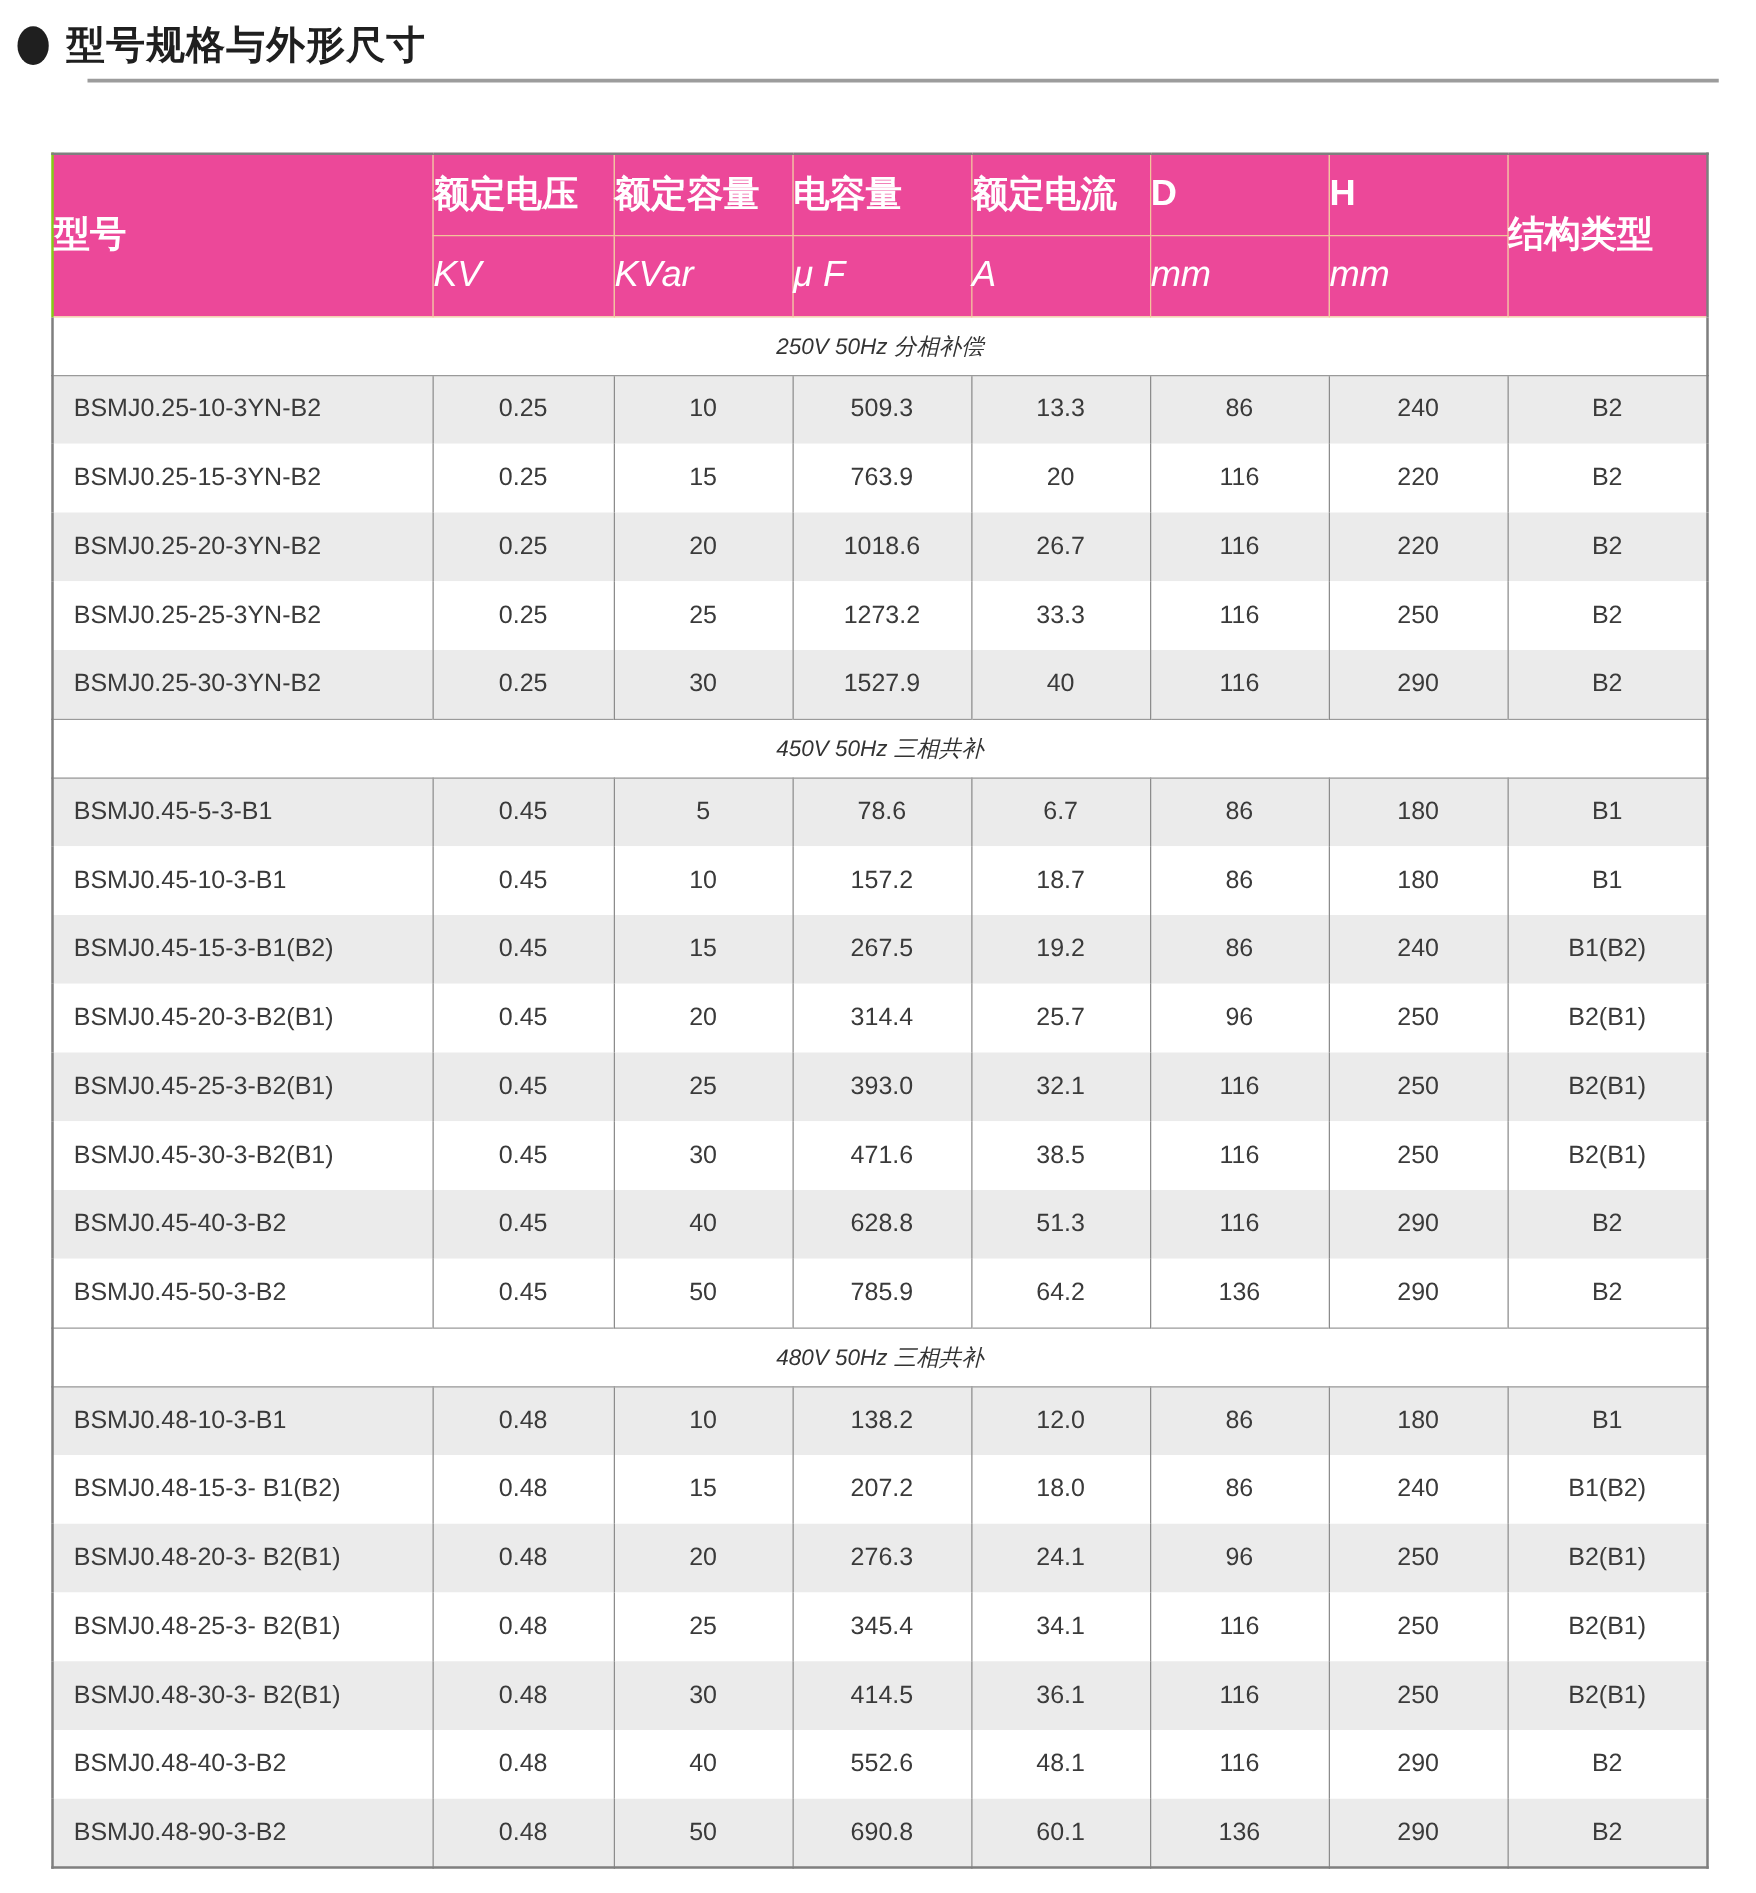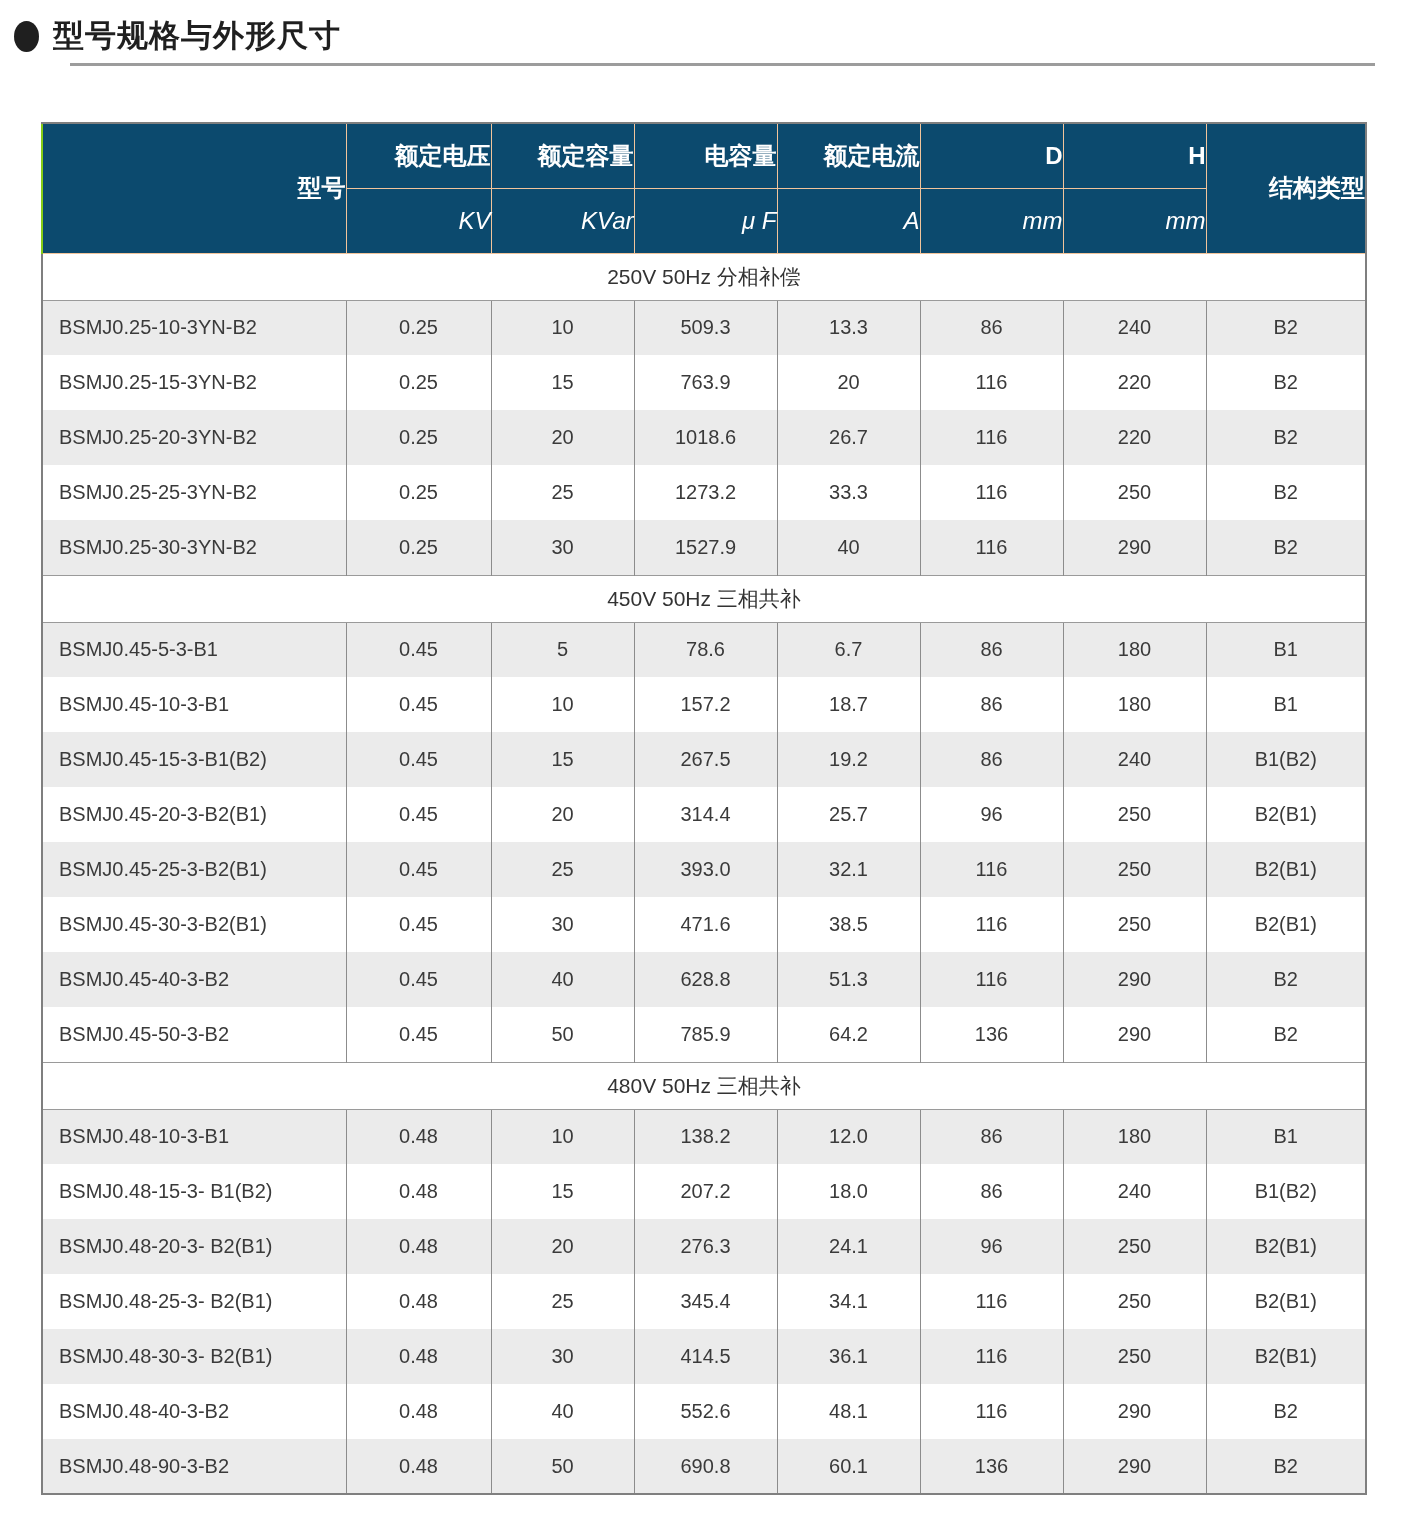--- a/index.html
+++ b/index.html
@@ -43,47 +43,48 @@
   table.spec {
     border-collapse: collapse;
     table-layout: fixed;
     width: 1324px;
     margin-left: 41px;
     margin-top: 56px;
     border: 2px solid #7f7f7f;
   }
   
   thead th {
-    background: #0c4a6e;
+    background: #ec4899;
     color: #ffffff;
-    font-size: 24px;
-    text-align: right;
+    font-size: 29px;
+    text-align: left;
     vertical-align: middle;
     border: 1px solid #f2c49b;
     height: 65px;
     font-weight: bold;
   }
   thead tr.unit-row th {
     font-weight: normal;
     font-style: italic;
   }
   thead th.outer-l { border-left: 2px solid #84cc16; }
   thead th.outer-r { border-right: 2px solid #7f7f7f; }
   thead tr:first-child th { border-top: 2px solid #7f7f7f; }
 
   
   tbody tr.section-row td {
     background: #ffffff;
     height: 47px;
     text-align: center;
     vertical-align: middle;
-    font-size: 21px;
+    font-size: 18px;
     color: #333333;
     border-top: 1px solid #9a9a9a;
     border-bottom: 1px solid #9a9a9a;
+    font-style: italic;
   }
 
   
   tbody tr.data-row td {
     height: 55px;
     text-align: center;
     vertical-align: middle;
     font-size: 20px;
     color: #3a3a3a;
     border-left: 1px solid #8c8c8c;

